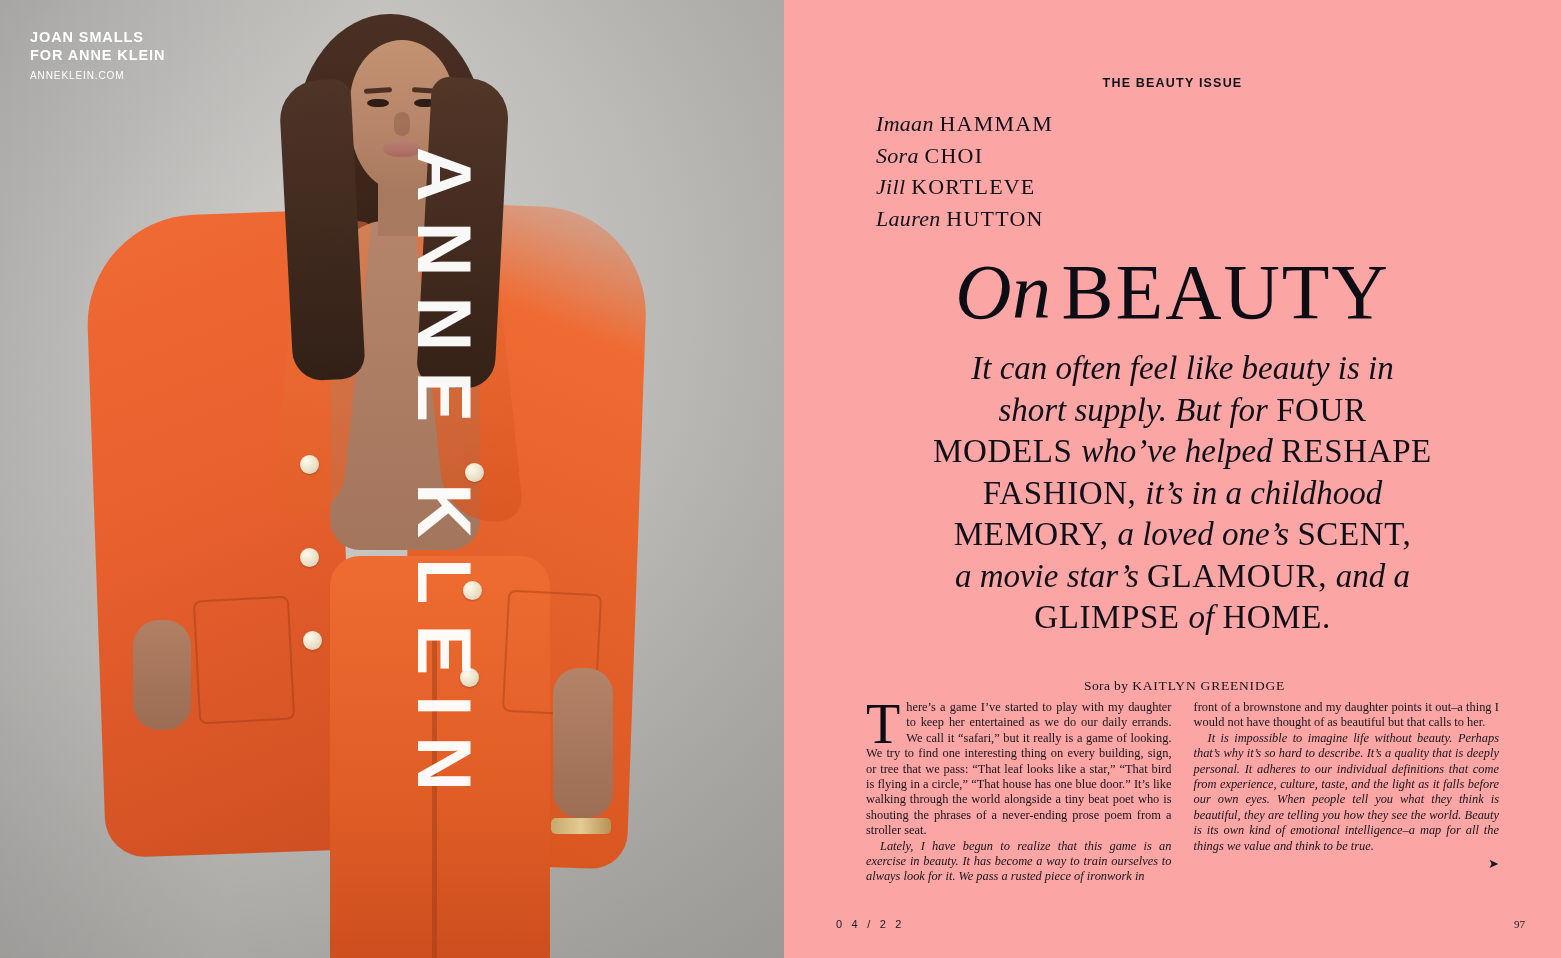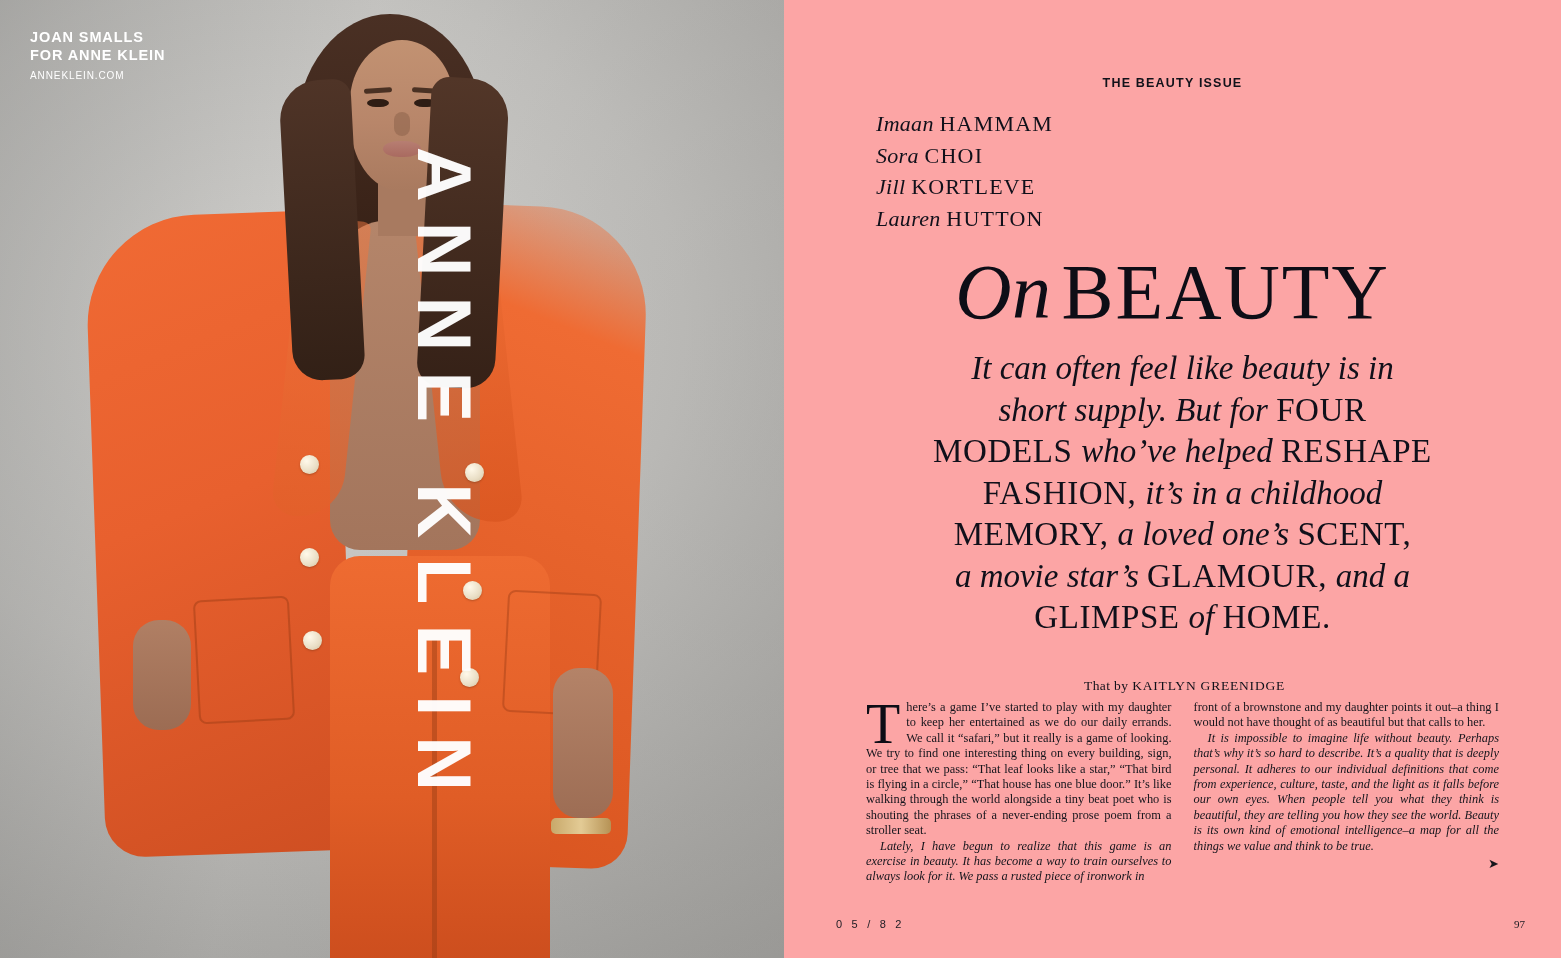--- a/index.html
+++ b/index.html
@@ -456,31 +456,31 @@
       <i>It can often feel like beauty is in</i><br>
       <i>short supply. But for </i><span class="caps">FOUR</span><br>
       <span class="caps">MODELS </span><i>who’ve helped </i><span class="caps">RESHAPE</span><br>
       <span class="caps">FASHION, </span><i>it’s in a childhood</i><br>
       <span class="caps">MEMORY, </span><i>a loved one’s </i><span class="caps">SCENT,</span><br>
       <i>a movie star’s </i><span class="caps">GLAMOUR, </span><i>and a</i><br>
       <span class="caps">GLIMPSE </span><i>of </i><span class="caps">HOME.</span>
     </div>
 
     <div class="byline">
-      <span>That by </span><span class="nm">KAITLYN GREENIDGE</span>
+      <span>Sora by </span><span class="nm">KAITLYN GREENIDGE</span>
     </div>
 
     <div class="columns">
       <div class="col">
         <p><span class="dropcap">T</span><span>here’s a game I’ve started to play with my daughter to keep her entertained as we do our daily errands. We call it “safari,” but it really is a game of looking. We try to find one interesting thing on every building, sign, or tree that we pass: “That leaf looks like a star,” “That bird is flying in a circle,” “That house has one blue door.” It’s like walking through the world alongside a tiny beat poet who is shouting the phrases of a never-ending prose poem from a stroller seat.</span></p>
         <p>Lately, I have begun to realize that this game is an exercise in beauty. It has become a way to train ourselves to always look for it. We pass a rusted piece of ironwork in</p>
       </div>
       <div class="col">
         <p>front of a brownstone and my daughter points it out–a thing I would not have thought of as beautiful but that calls to her.</p>
         <p>It is impossible to imagine life without beauty. Perhaps that’s why it’s so hard to describe. It’s a quality that is deeply personal. It adheres to our individual definitions that come from experience, culture, taste, and the light as it falls before our own eyes. When people tell you what they think is beautiful, they are telling you how they see the world. Beauty is its own kind of emotional intelligence–a map for all the things we value and think to be true.</p>
         <span class="arrow">➤</span>
       </div>
     </div>
 
-    <div class="folio">0 5 / 8 2</div>
+    <div class="folio">0 4 / 2 2</div>
     <div class="pageno">97</div>
   </div>
 </div>
 
 </body></html>

